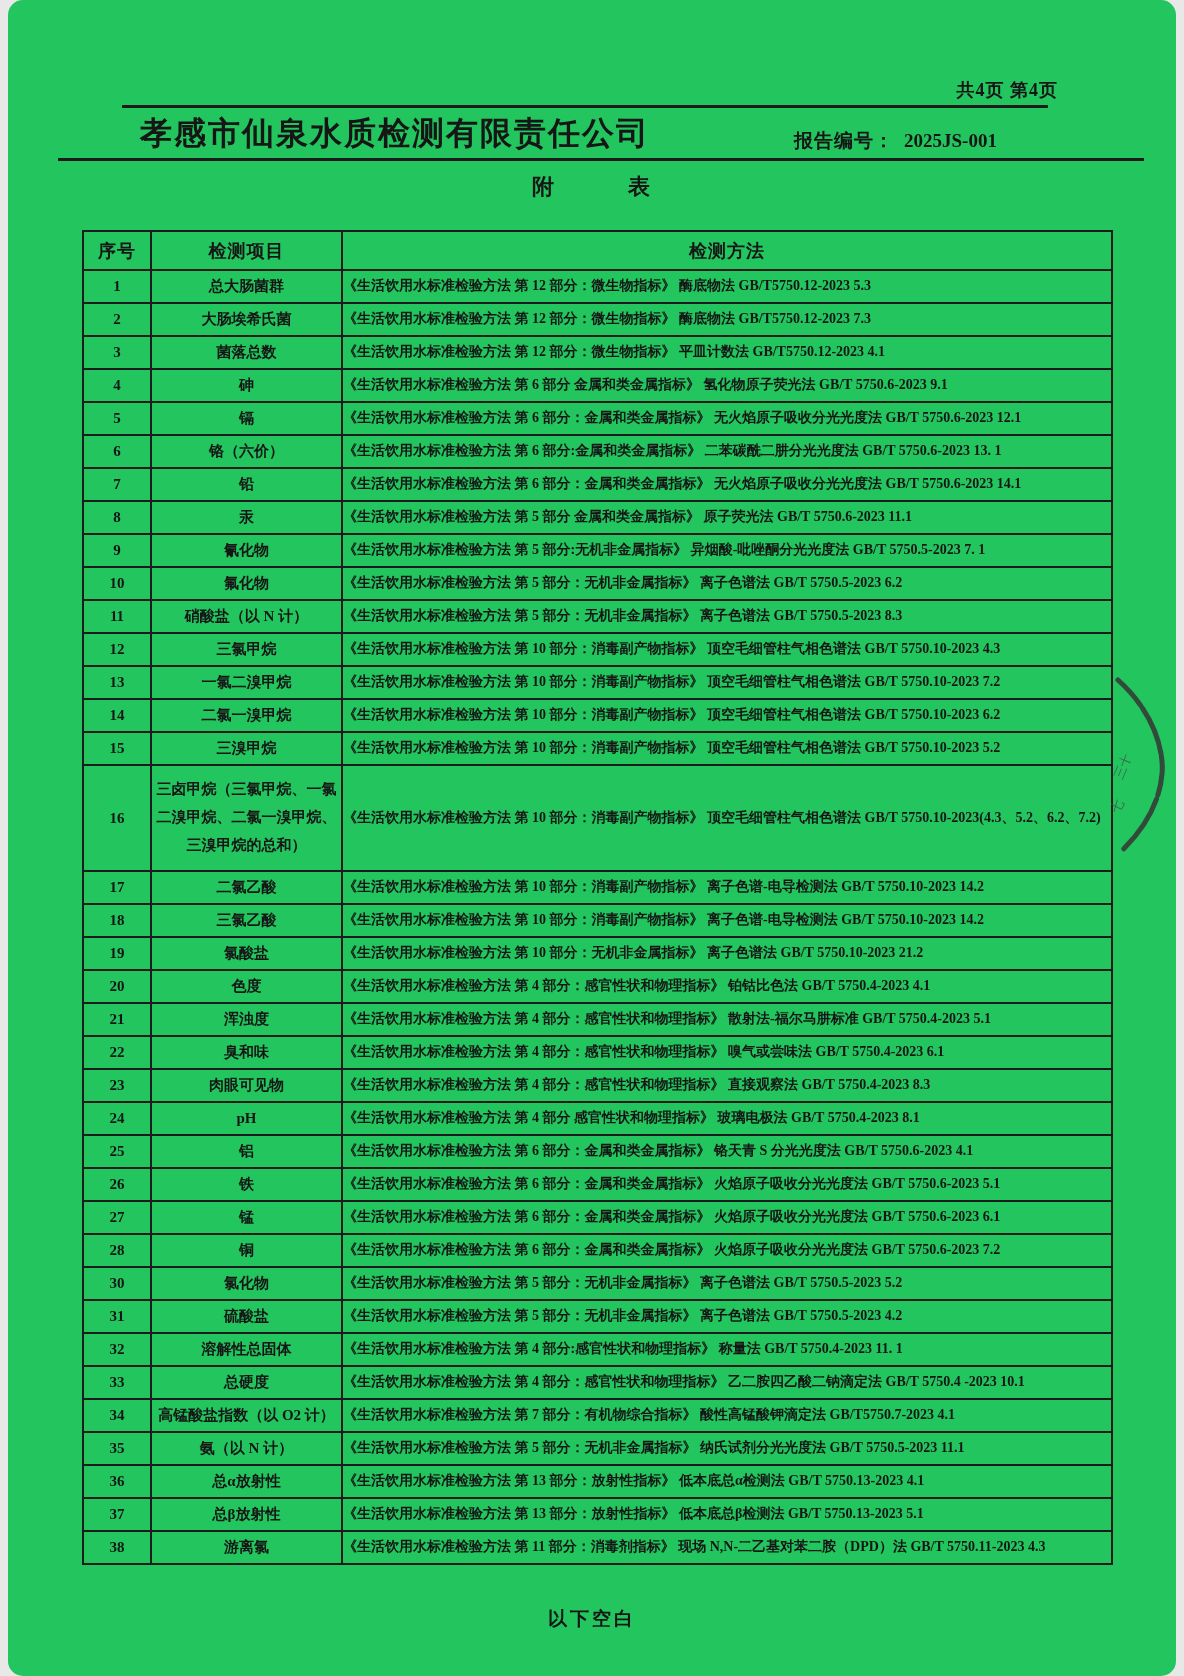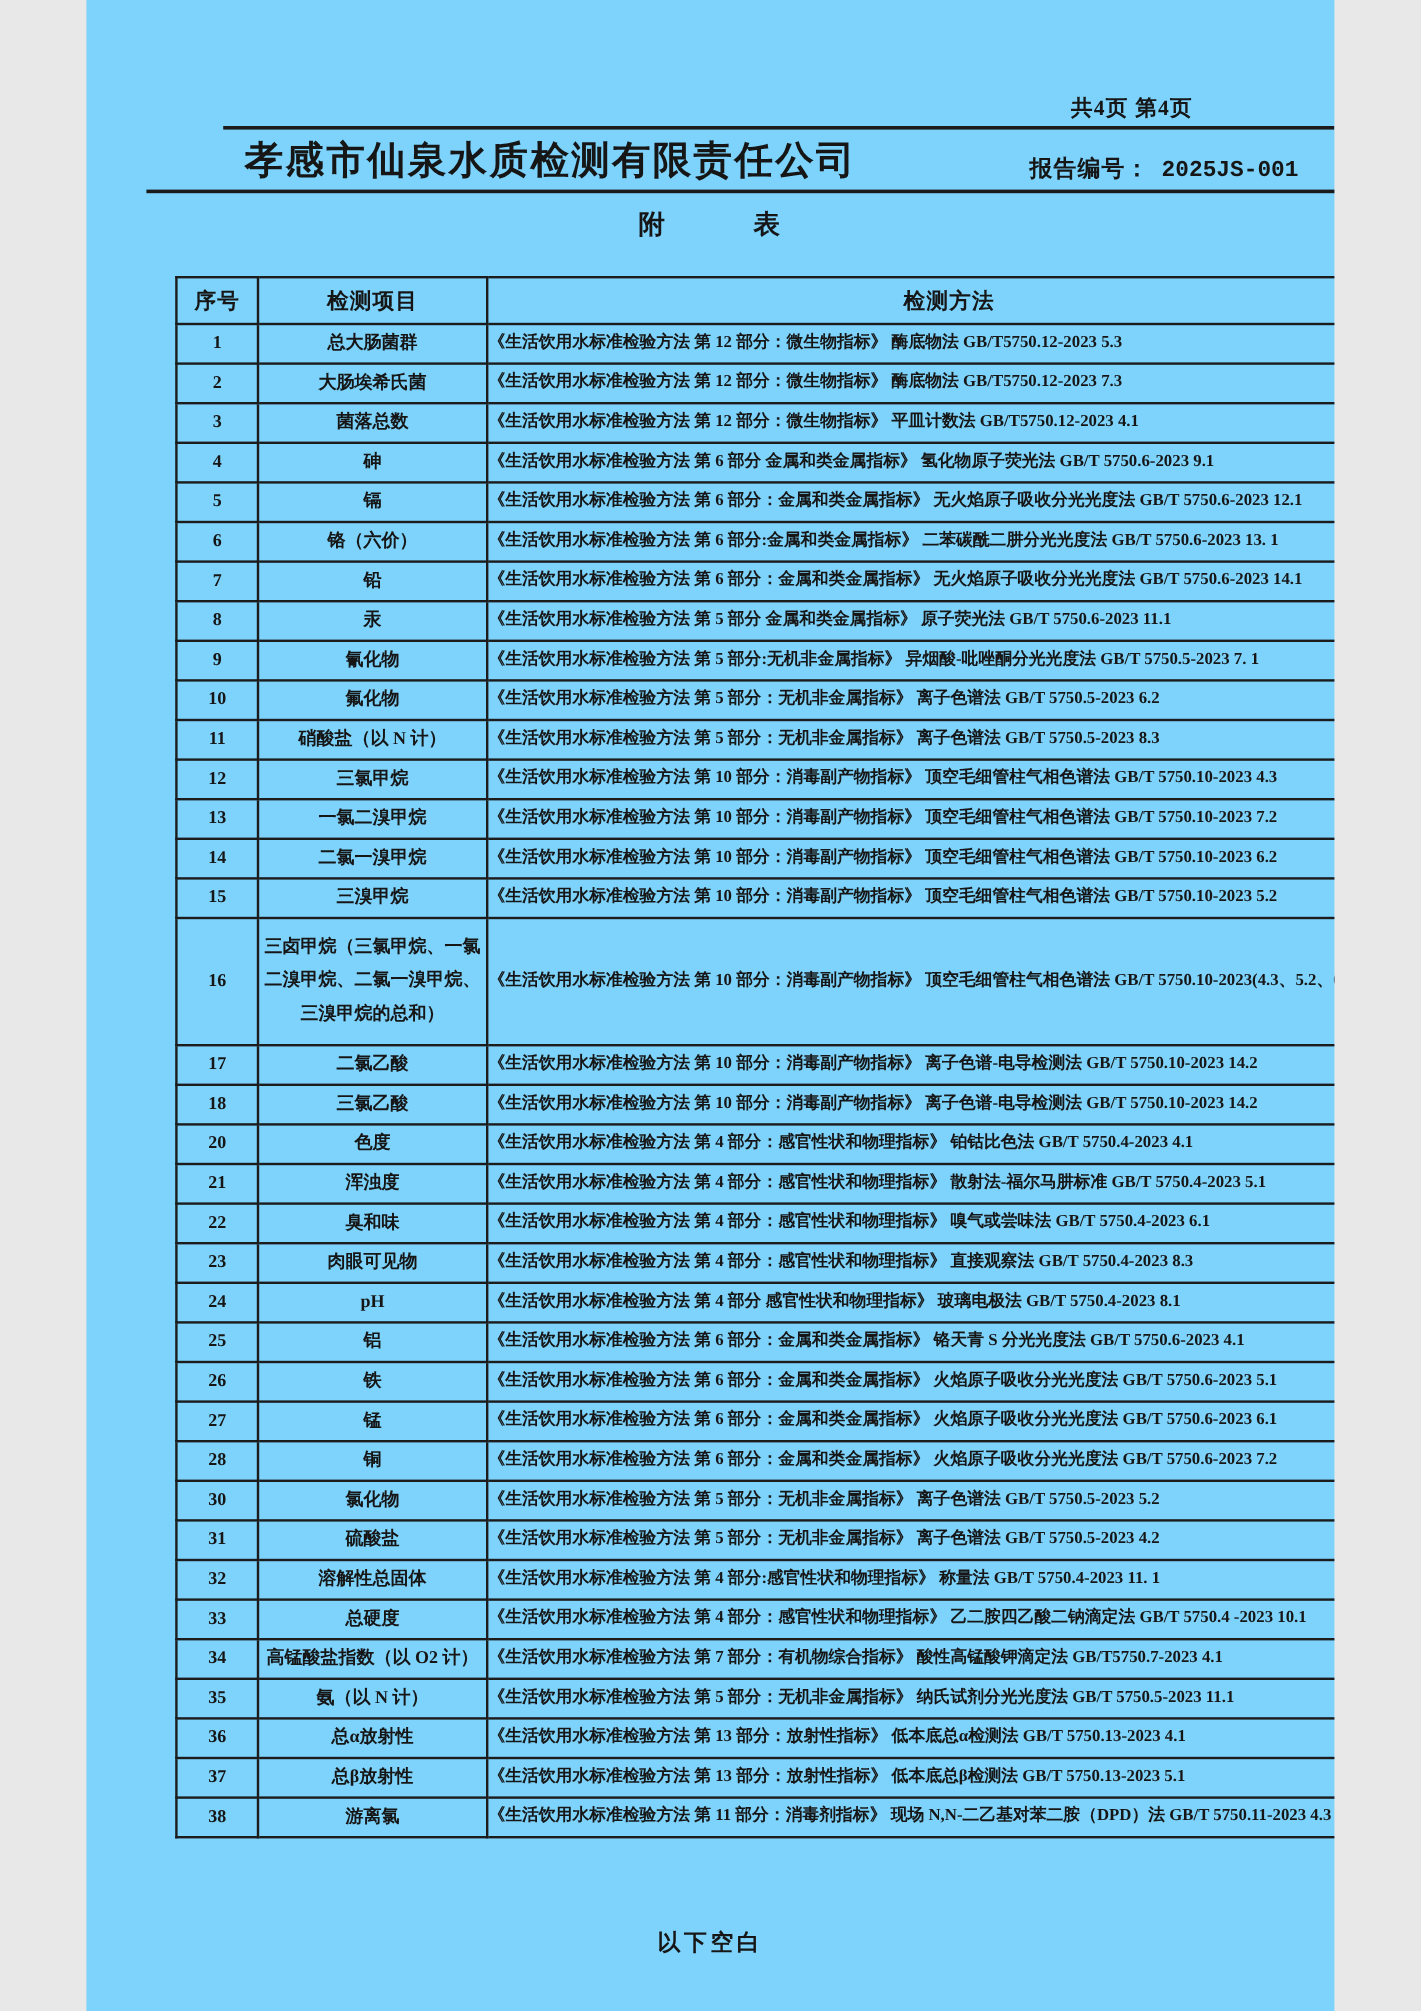--- a/index.html
+++ b/index.html
@@ -1,41 +1,42 @@
 <!DOCTYPE html>
 <html><head>
 <meta charset="utf-8">
 <style>
   html,body{margin:0;padding:0;background:#e8e8e8;}
   .page{
     position:relative;
-    width:1040px;height:1676px;
+    width:1168px;height:1676px;
     margin:0 auto;
-    background:#7dd3fc;
+    background:#22c55e;
     color:#161616;
     font-family:"Liberation Serif","DejaVu Serif",serif;
     overflow:hidden;
+    border-radius:15px;
   }
   .page-info{
     position:absolute;top:78px;right:118px;
     font-size:18px;font-weight:700;letter-spacing:1px;
   }
   .rule{position:absolute;background:#1b1b1b;}
   .rule-top{top:105px;left:114px;width:926px;height:3px;}
   .rule-bottom{top:158px;left:50px;width:1086px;height:3px;}
   .company{
     position:absolute;top:112px;left:132px;
     font-size:32px;font-weight:700;letter-spacing:2px;
     font-family:"Liberation Sans","DejaVu Sans",sans-serif;
   }
   .report-no{
     position:absolute;top:128px;left:786px;
     font-size:19px;font-weight:700;letter-spacing:1px;
   }
-  .report-no .rn{margin-left:10px;letter-spacing:0;font-family:Liberation Mono, monospace;}
+  .report-no .rn{margin-left:10px;letter-spacing:0;}
   .doc-title{
     position:absolute;top:172px;left:0;width:100%;
     text-align:center;font-size:22px;font-weight:700;letter-spacing:2px;
   }
   .doc-title .gap{display:inline-block;width:72px;}
   table.methods{
     position:absolute;top:230px;left:74px;
     width:1031px;
     border-collapse:collapse;
     table-layout:fixed;
@@ -185,20 +186,25 @@
           <td class="no">17</td>
           <td class="item">二氯乙酸</td>
           <td class="method">《生活饮用水标准检验方法 第 10 部分：消毒副产物指标》 离子色谱-电导检测法 GB/T 5750.10-2023 14.2</td>
         </tr>
         <tr>
           <td class="no">18</td>
           <td class="item">三氯乙酸</td>
           <td class="method">《生活饮用水标准检验方法 第 10 部分：消毒副产物指标》 离子色谱-电导检测法 GB/T 5750.10-2023 14.2</td>
         </tr>
         <tr>
+          <td class="no">19</td>
+          <td class="item">氯酸盐</td>
+          <td class="method">《生活饮用水标准检验方法 第 10 部分：无机非金属指标》 离子色谱法 GB/T 5750.10-2023 21.2</td>
+        </tr>
+        <tr>
           <td class="no">20</td>
           <td class="item">色度</td>
           <td class="method">《生活饮用水标准检验方法 第 4 部分：感官性状和物理指标》 铂钴比色法 GB/T 5750.4-2023 4.1</td>
         </tr>
         <tr>
           <td class="no">21</td>
           <td class="item">浑浊度</td>
           <td class="method">《生活饮用水标准检验方法 第 4 部分：感官性状和物理指标》 散射法-福尔马肼标准 GB/T 5750.4-2023 5.1</td>
         </tr>
         <tr>

